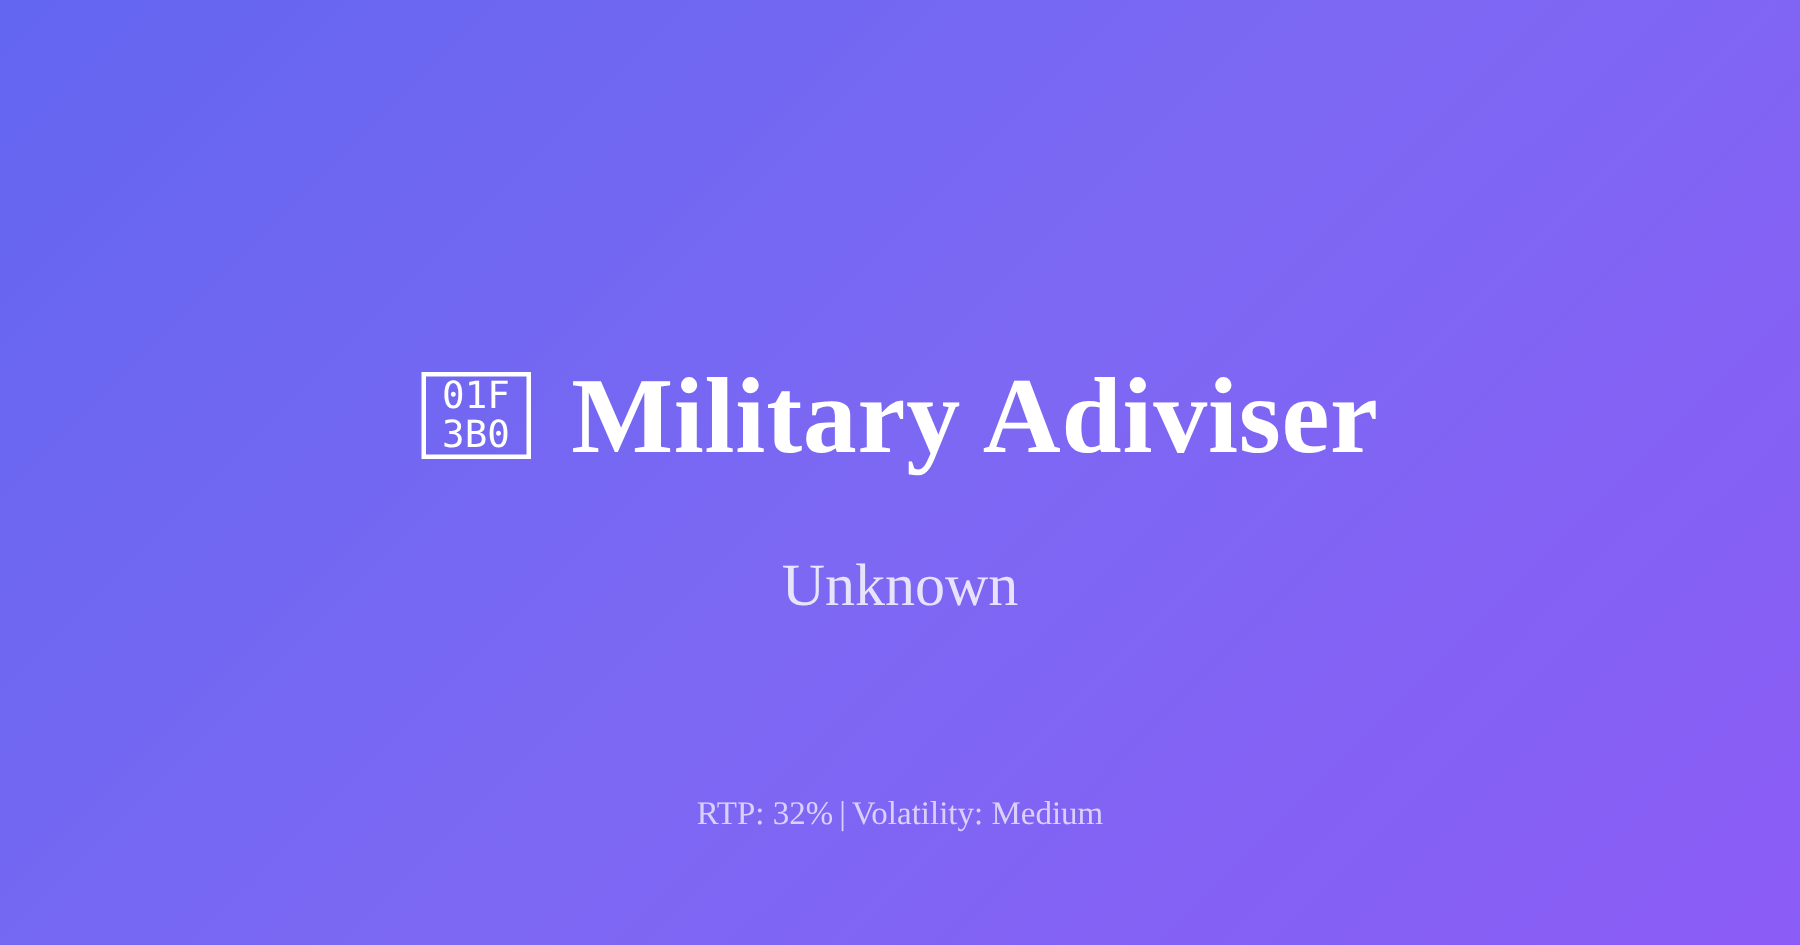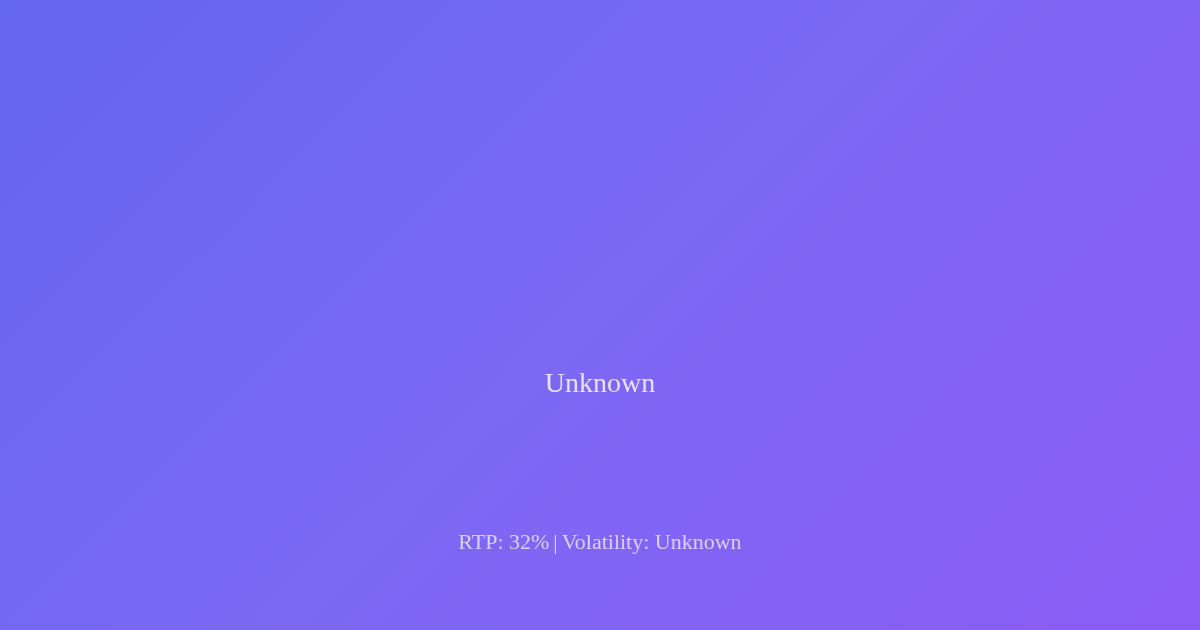--- a/index.html
+++ b/index.html
@@ -72,21 +72,21 @@
   }
 
   
   .card-subtitle {
     position: absolute;
     left: 0;
     right: 0;
     top: 366px;
     text-align: center;
     font-family: "Liberation Serif", "DejaVu Serif", serif;
-    font-size: 28px;
+    font-size: 40px;
     font-weight: normal;
     color: rgba(255, 255, 255, 0.82);
     line-height: 1.2;
     margin: 0;
     white-space: nowrap;
   }
 
   
   .card-meta {
     position: absolute;
@@ -102,20 +102,29 @@
   }
   .card-meta .meta-sep {
     padding: 0 4px;
   }
 </style>
 </head>
 <body>
 
 <div class="og-card">
 
+  <div class="title-row">
+
+    <span class="tofu-glyph">
+      <span class="tofu-line">01F</span>
+      <span class="tofu-line">3B0</span>
+    </span>
+
+    <h1 class="card-title">Military Adiviser</h1>
+  </div>
 
   <div class="card-subtitle">Unknown</div>
 
   <div class="card-meta">
-    <span>RTP: 32%</span><span class="meta-sep">|</span><span>Volatility: Unknown</span>
+    <span>RTP: 32%</span><span class="meta-sep">|</span><span>Volatility: Medium</span>
   </div>
 
 </div>
 
 </body></html>

